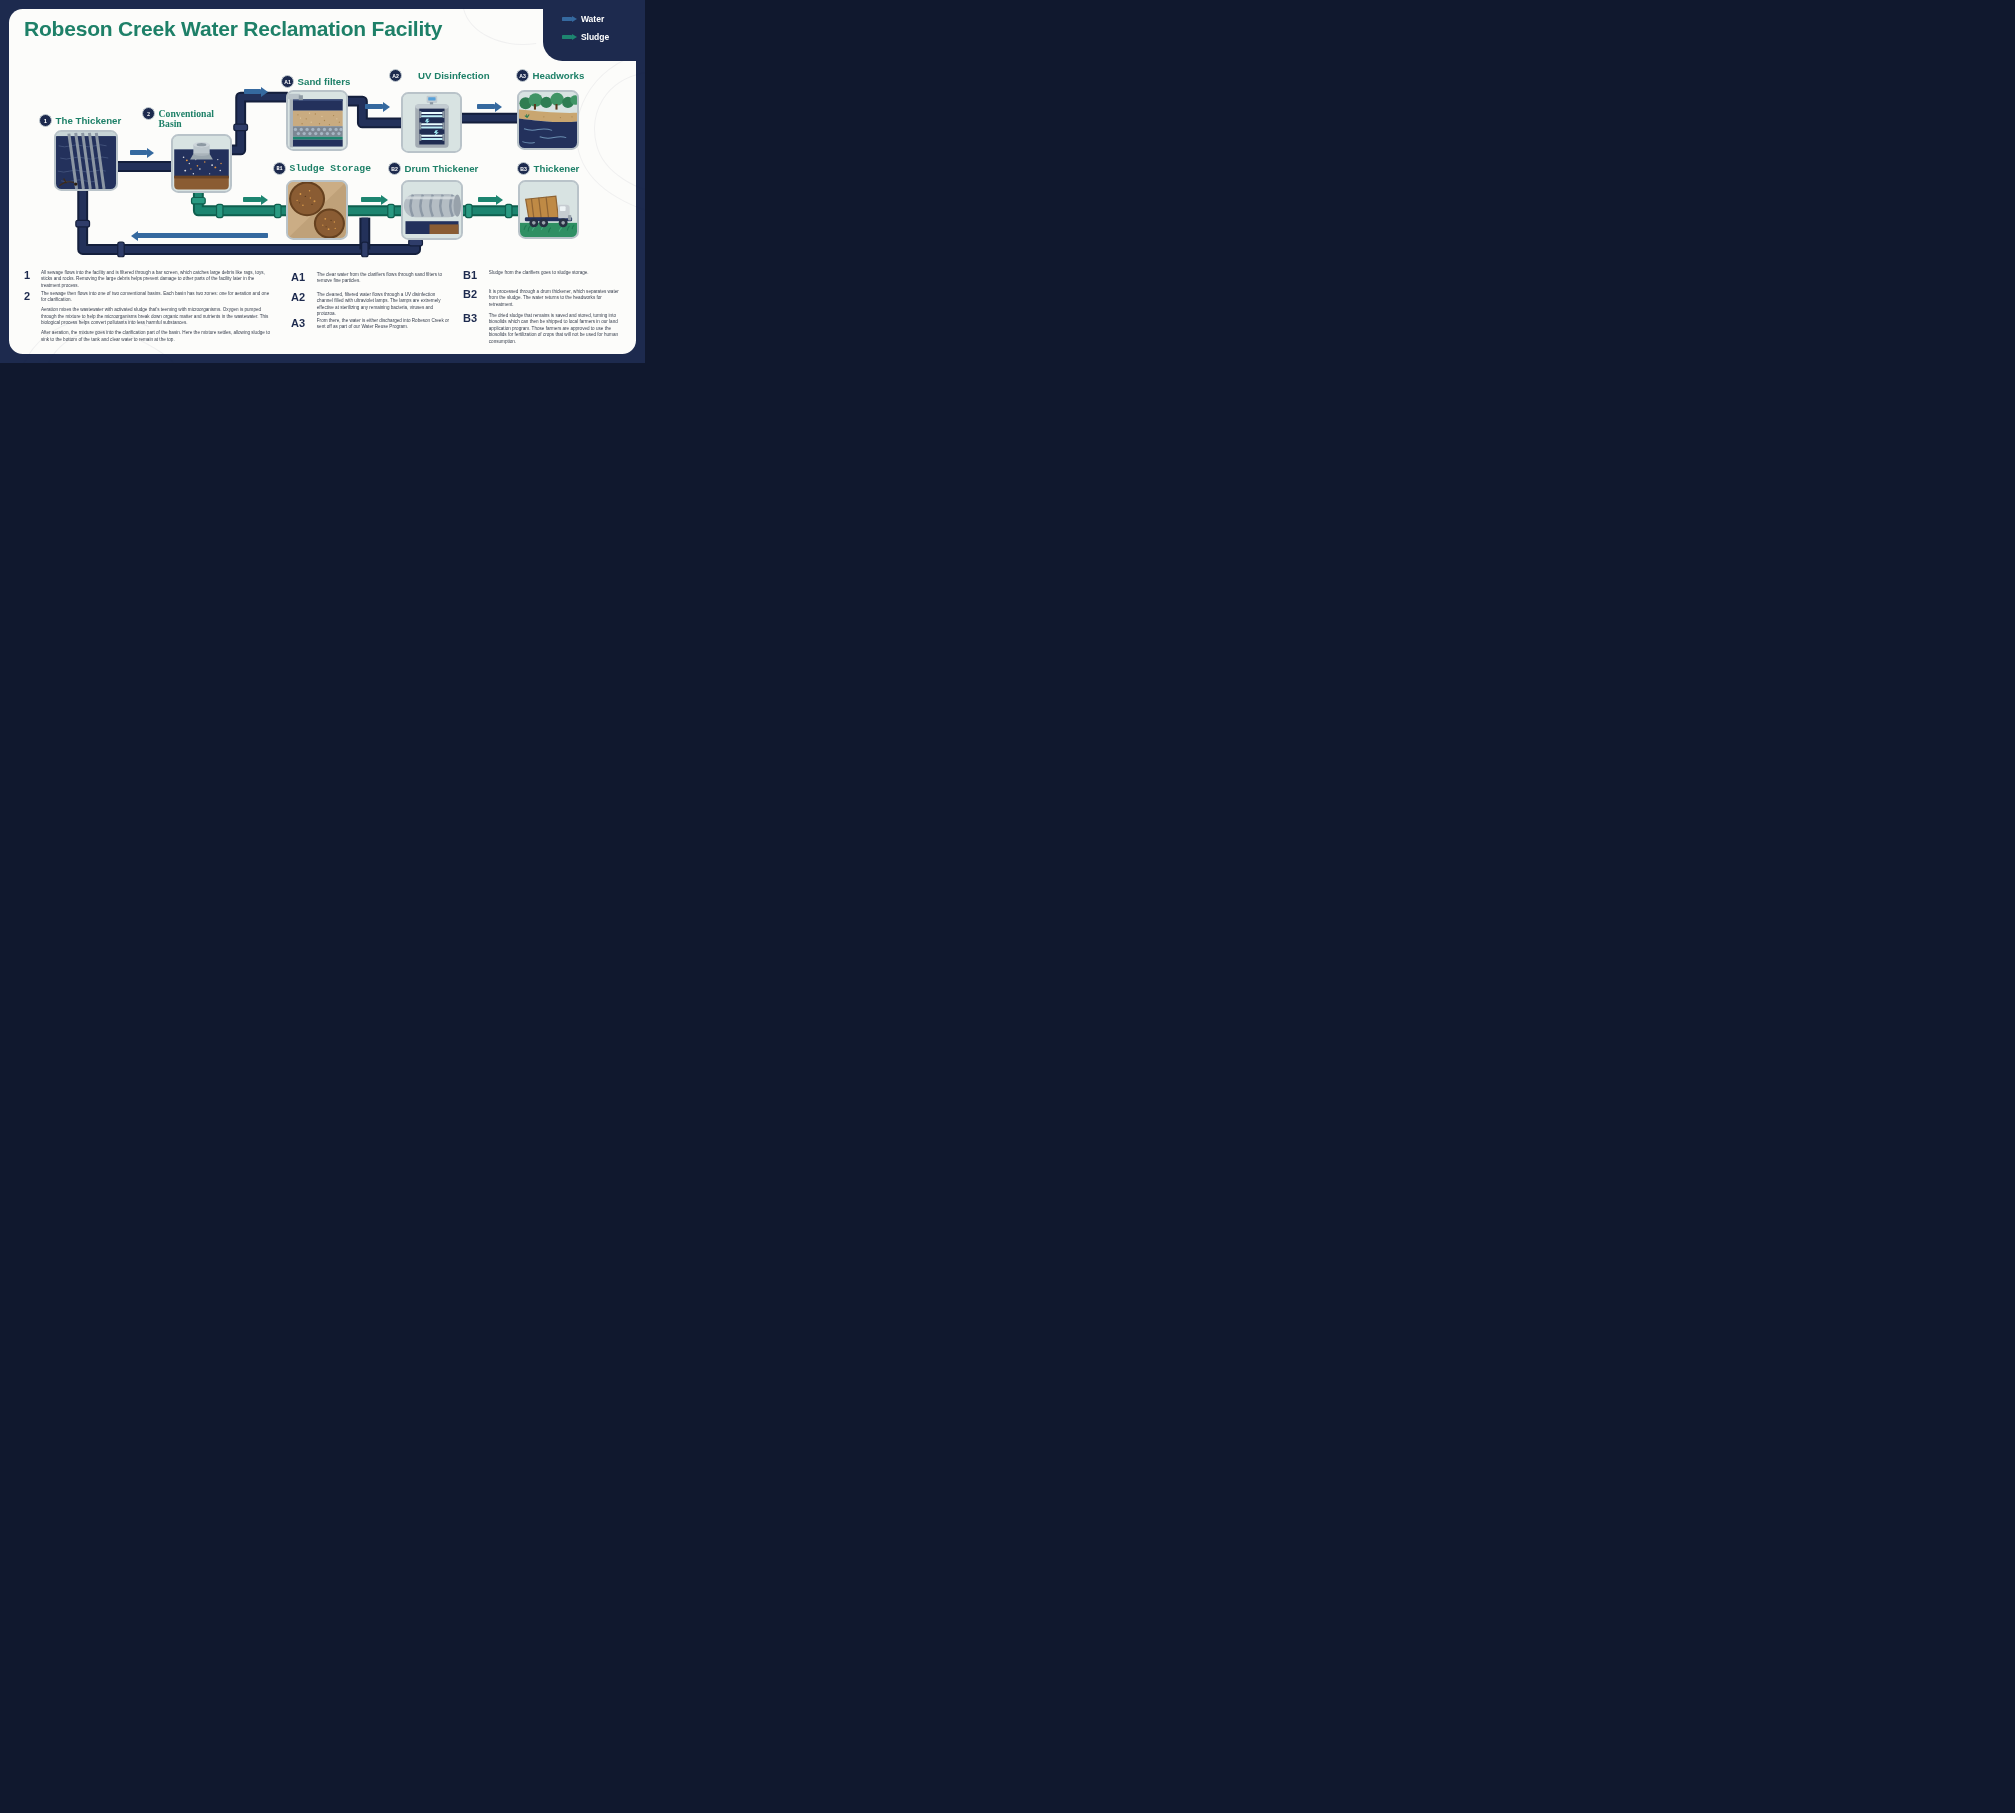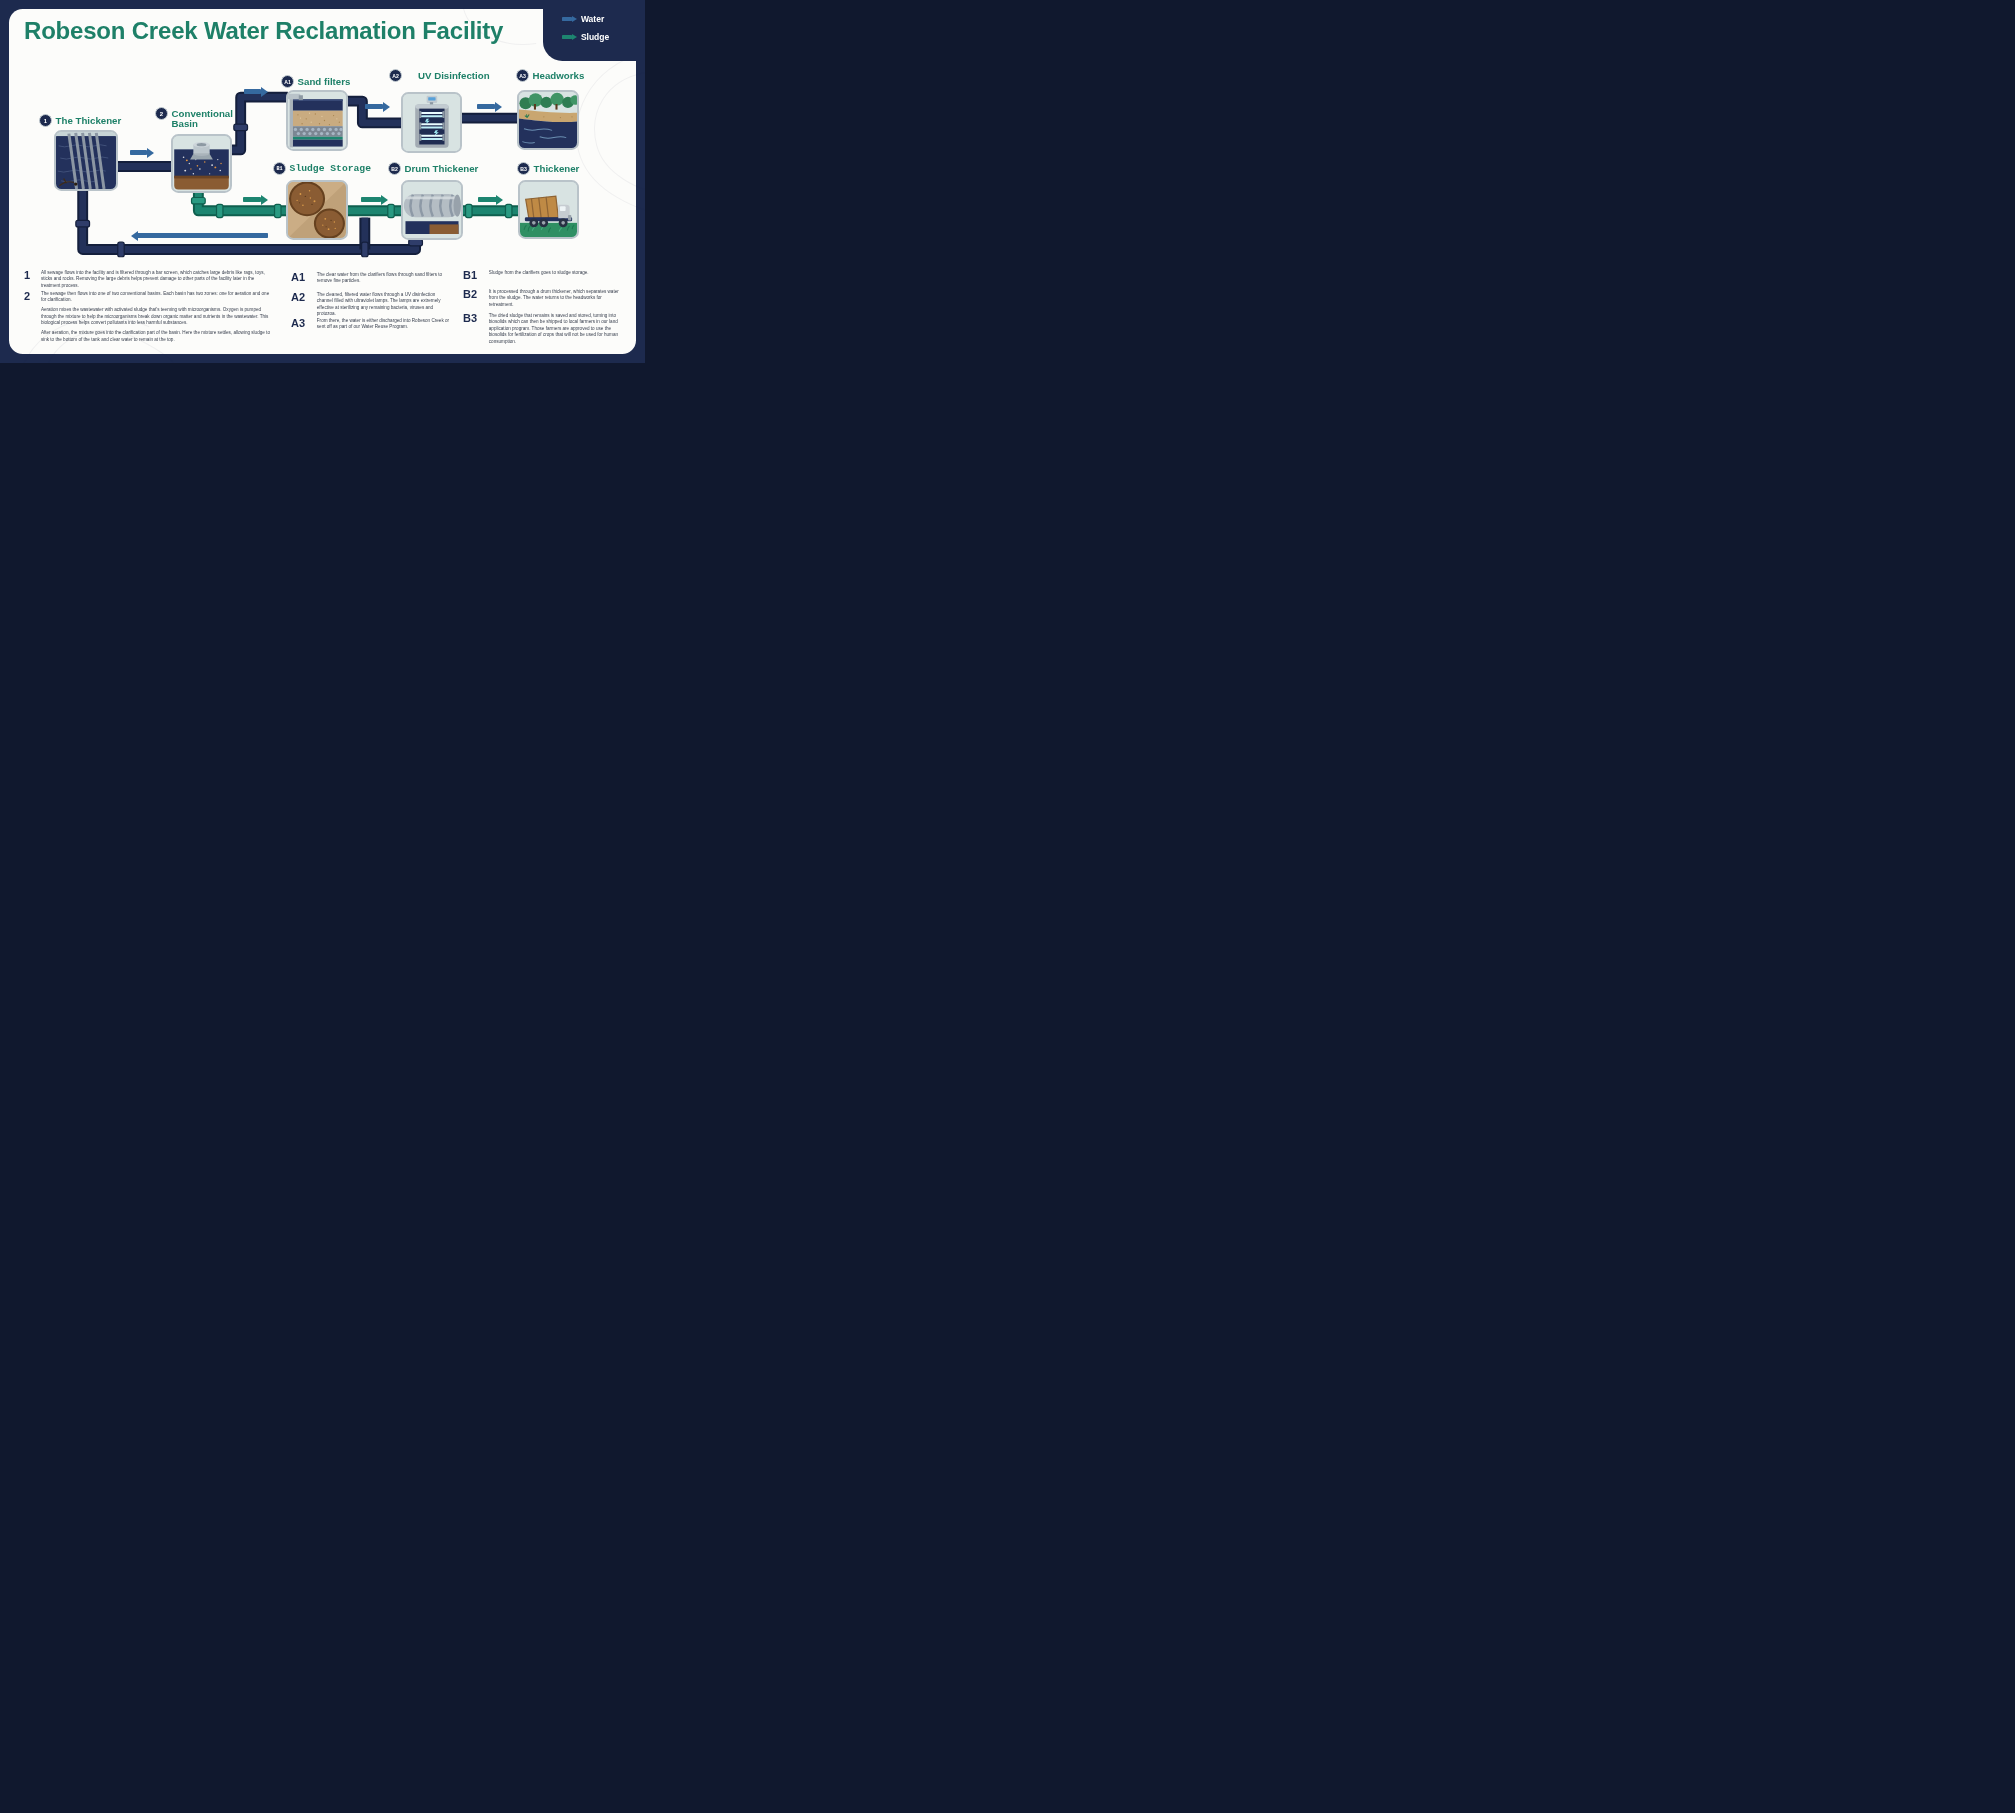--- a/index.html
+++ b/index.html
@@ -36,21 +36,21 @@
   .legend-row{display:flex;align-items:center;gap:8.9px;height:11px;margin-bottom:6.4px;text-align:right;}
   .legend-label{color:#ffffff;font-size:8.5px;font-weight:700;}
   .legend-arrow{position:relative;display:inline-block;width:10.5px;height:4px;border-radius:0.4px;}
   .legend-arrow::after{content:"";position:absolute;left:100%;top:50%;transform:translateY(-50%);
     width:0;height:0;border-top:3.6px solid transparent;border-bottom:3.6px solid transparent;}
   .legend-arrow.blue{background:var(--arrow-blue);}
   .legend-arrow.blue::after{border-left:5.2px solid var(--arrow-blue);}
   .legend-arrow.teal{background:var(--arrow-teal);}
   .legend-arrow.teal::after{border-left:5.2px solid var(--arrow-teal);}
 
-  .title{position:absolute;left:24px;top:17px;margin:0;font-size:24px;font-weight:800;
+  .title{position:absolute;left:24px;top:17px;margin:0;font-size:21px;font-weight:800;
     color:var(--heading-teal);letter-spacing:-0.2px;}
 
   .pipes{position:absolute;left:0;top:0;width:645px;height:266px;pointer-events:none;}
   .pipe-navy-outer{fill:none;stroke:var(--pipe-navy-dark);stroke-width:27;stroke-linejoin:round;}
   .pipe-navy-inner{fill:none;stroke:var(--pipe-navy);stroke-width:17;stroke-linejoin:round;}
   .pipe-teal-outer{fill:none;stroke:var(--pipe-teal-dark);stroke-width:27;stroke-linejoin:round;}
   .pipe-teal-inner{fill:none;stroke:var(--pipe-teal);stroke-width:17;stroke-linejoin:round;}
   .collar-navy{fill:#2f3d6a;stroke:var(--pipe-navy-dark);stroke-width:3;}
   .collar-teal{fill:#2a9a82;stroke:var(--pipe-teal-dark);stroke-width:3;}
 
@@ -156,21 +156,21 @@
   <div class="arrow blue r" style="left:477px;top:104px;width:17.7px;"></div>
   <div class="arrow blue l" style="left:137px;top:233px;width:131px;"></div>
   <div class="arrow teal r" style="left:243px;top:197px;width:17.7px;"></div>
   <div class="arrow teal r" style="left:361px;top:197px;width:20px;"></div>
   <div class="arrow teal r" style="left:478px;top:197px;width:18.5px;"></div>
 
   <div class="station-label" style="left:39px;top:114px;">
     <span class="badge">1</span>
     <span class="station-name">The Thickener</span>
   </div>
-  <div class="station-label" style="left:155px;top:107px;width:87px;">
+  <div class="station-label" style="left:142px;top:107px;width:87px;font-family:Liberation Serif, serif;">
     <span class="badge">2</span>
     <span class="station-name" style="width:69px;">Conventional Basin</span>
   </div>
   <div class="station-label" style="left:281px;top:75px;">
     <span class="badge two">A1</span>
     <span class="station-name">Sand filters</span>
   </div>
   <div class="station-label" style="left:389px;top:69px;gap:16px;">
     <span class="badge two">A2</span>
     <span class="station-name">UV Disinfection</span>

